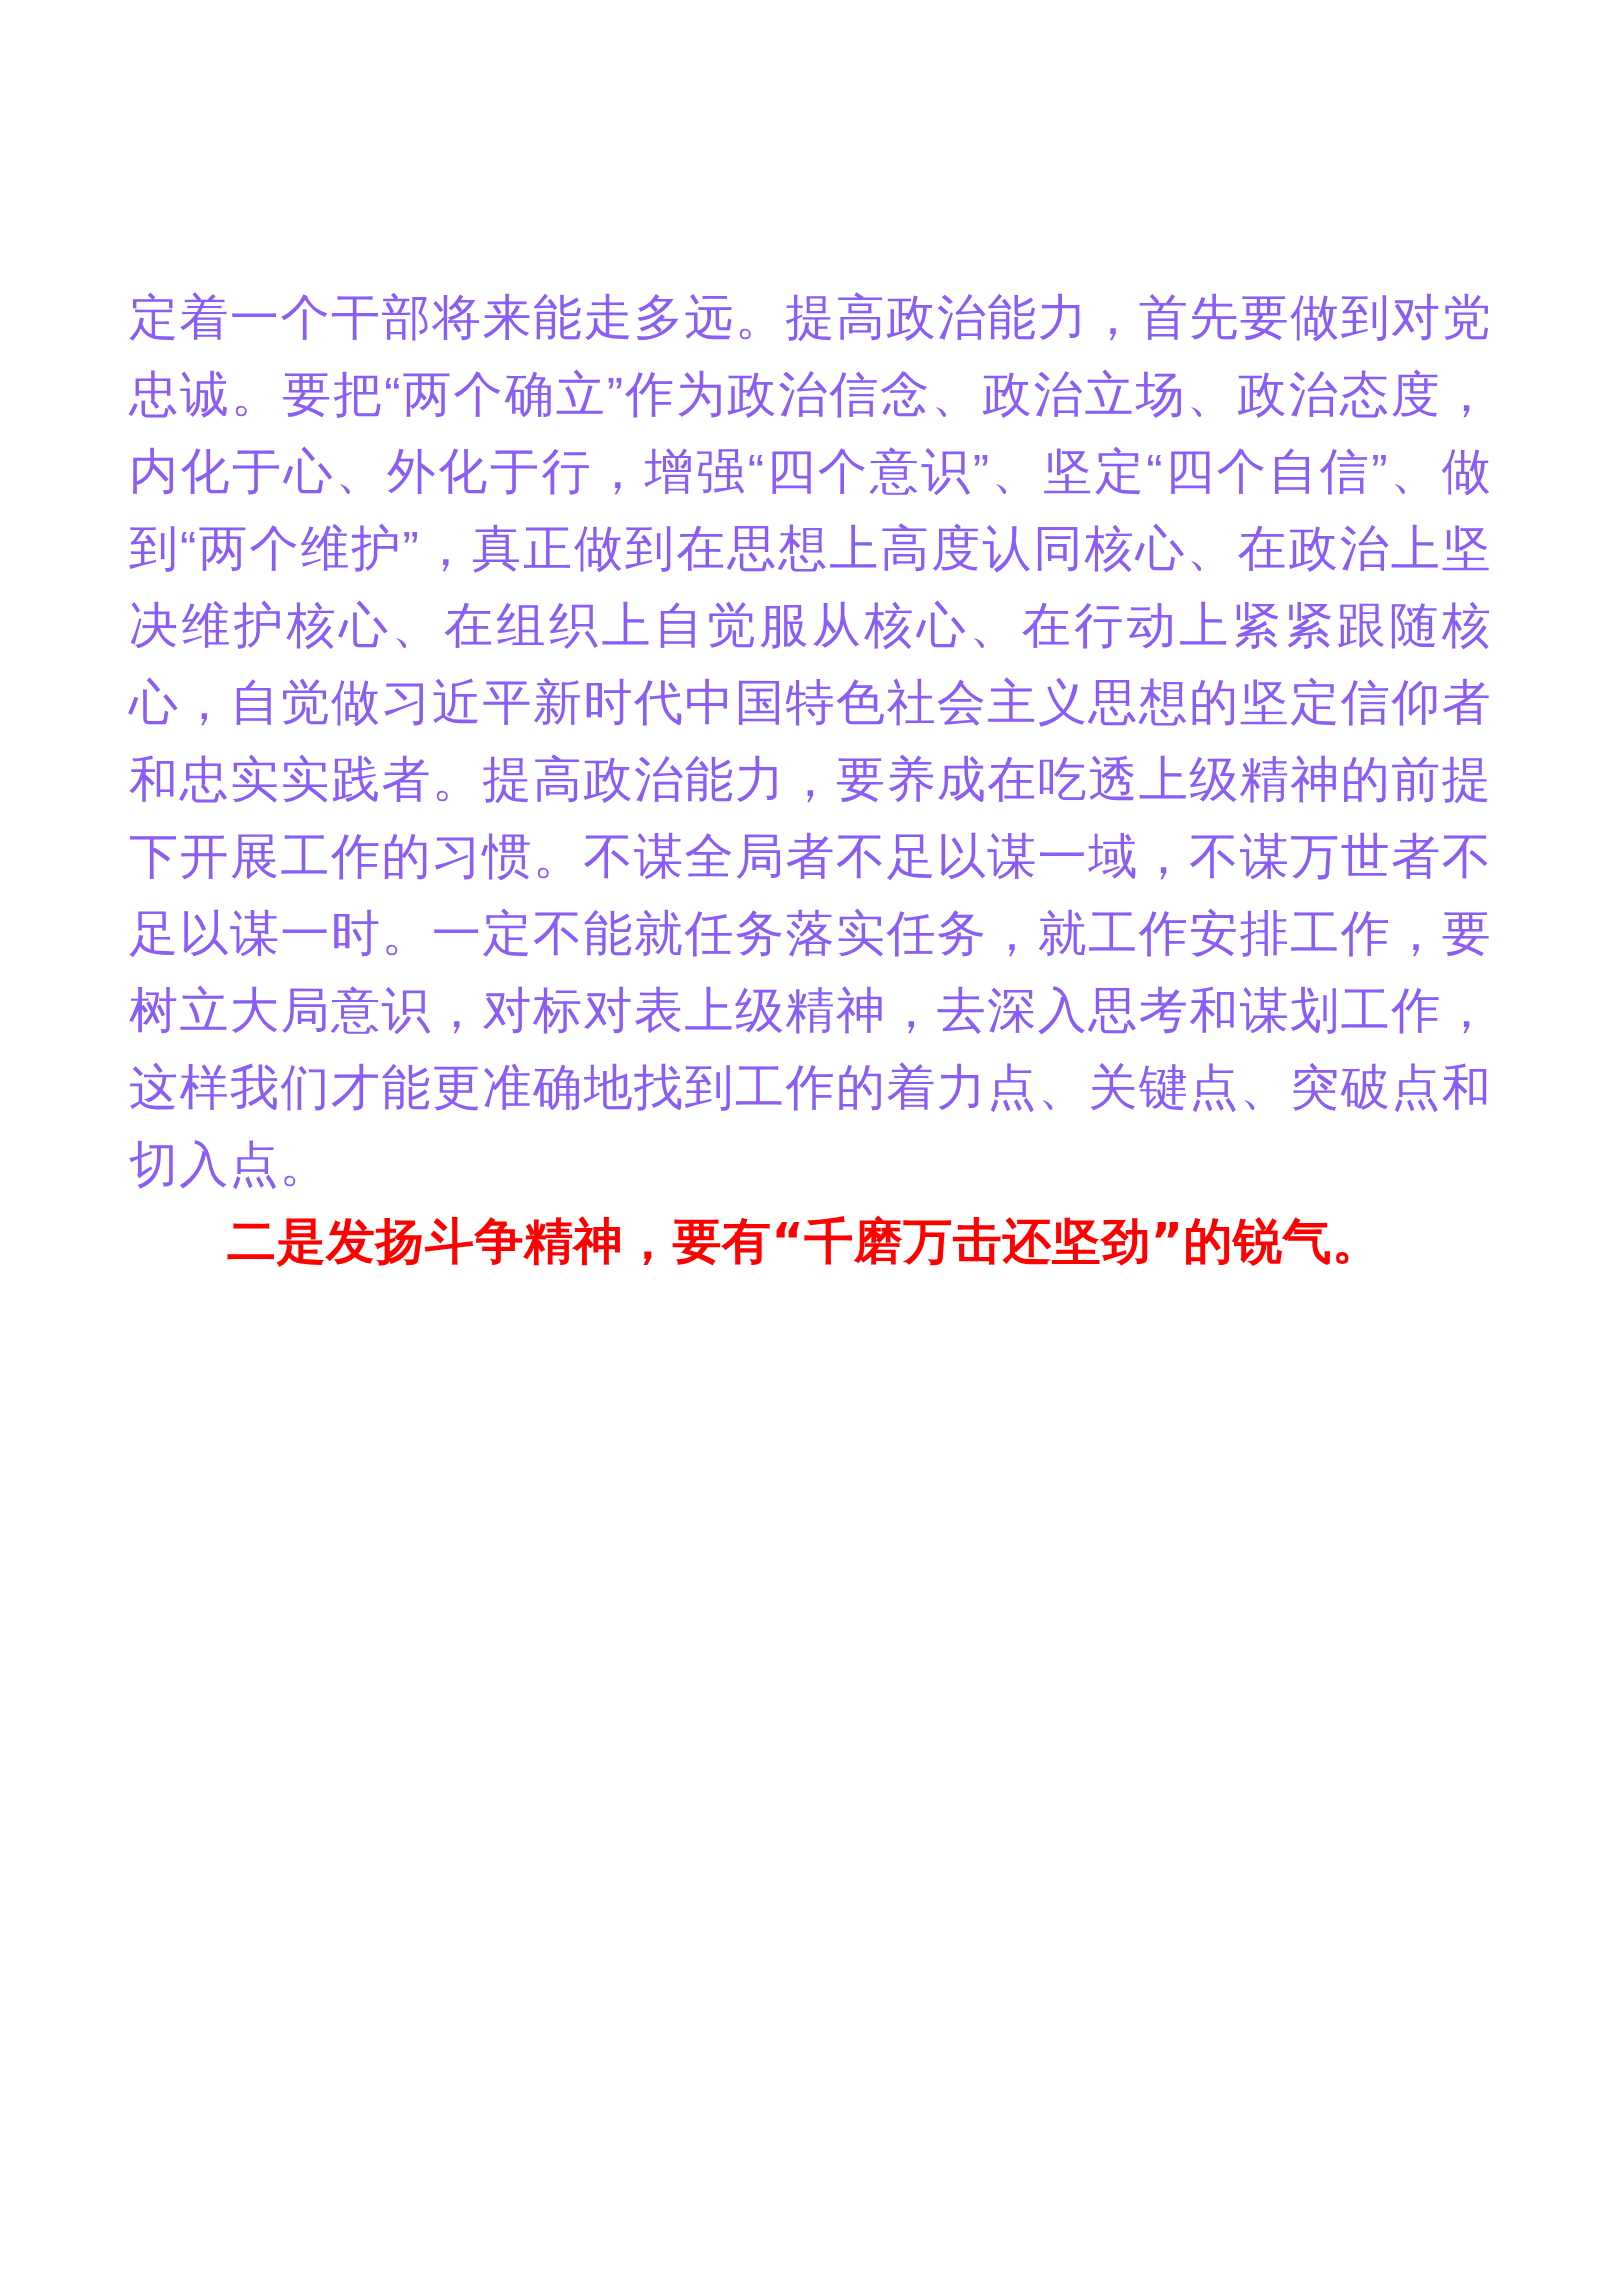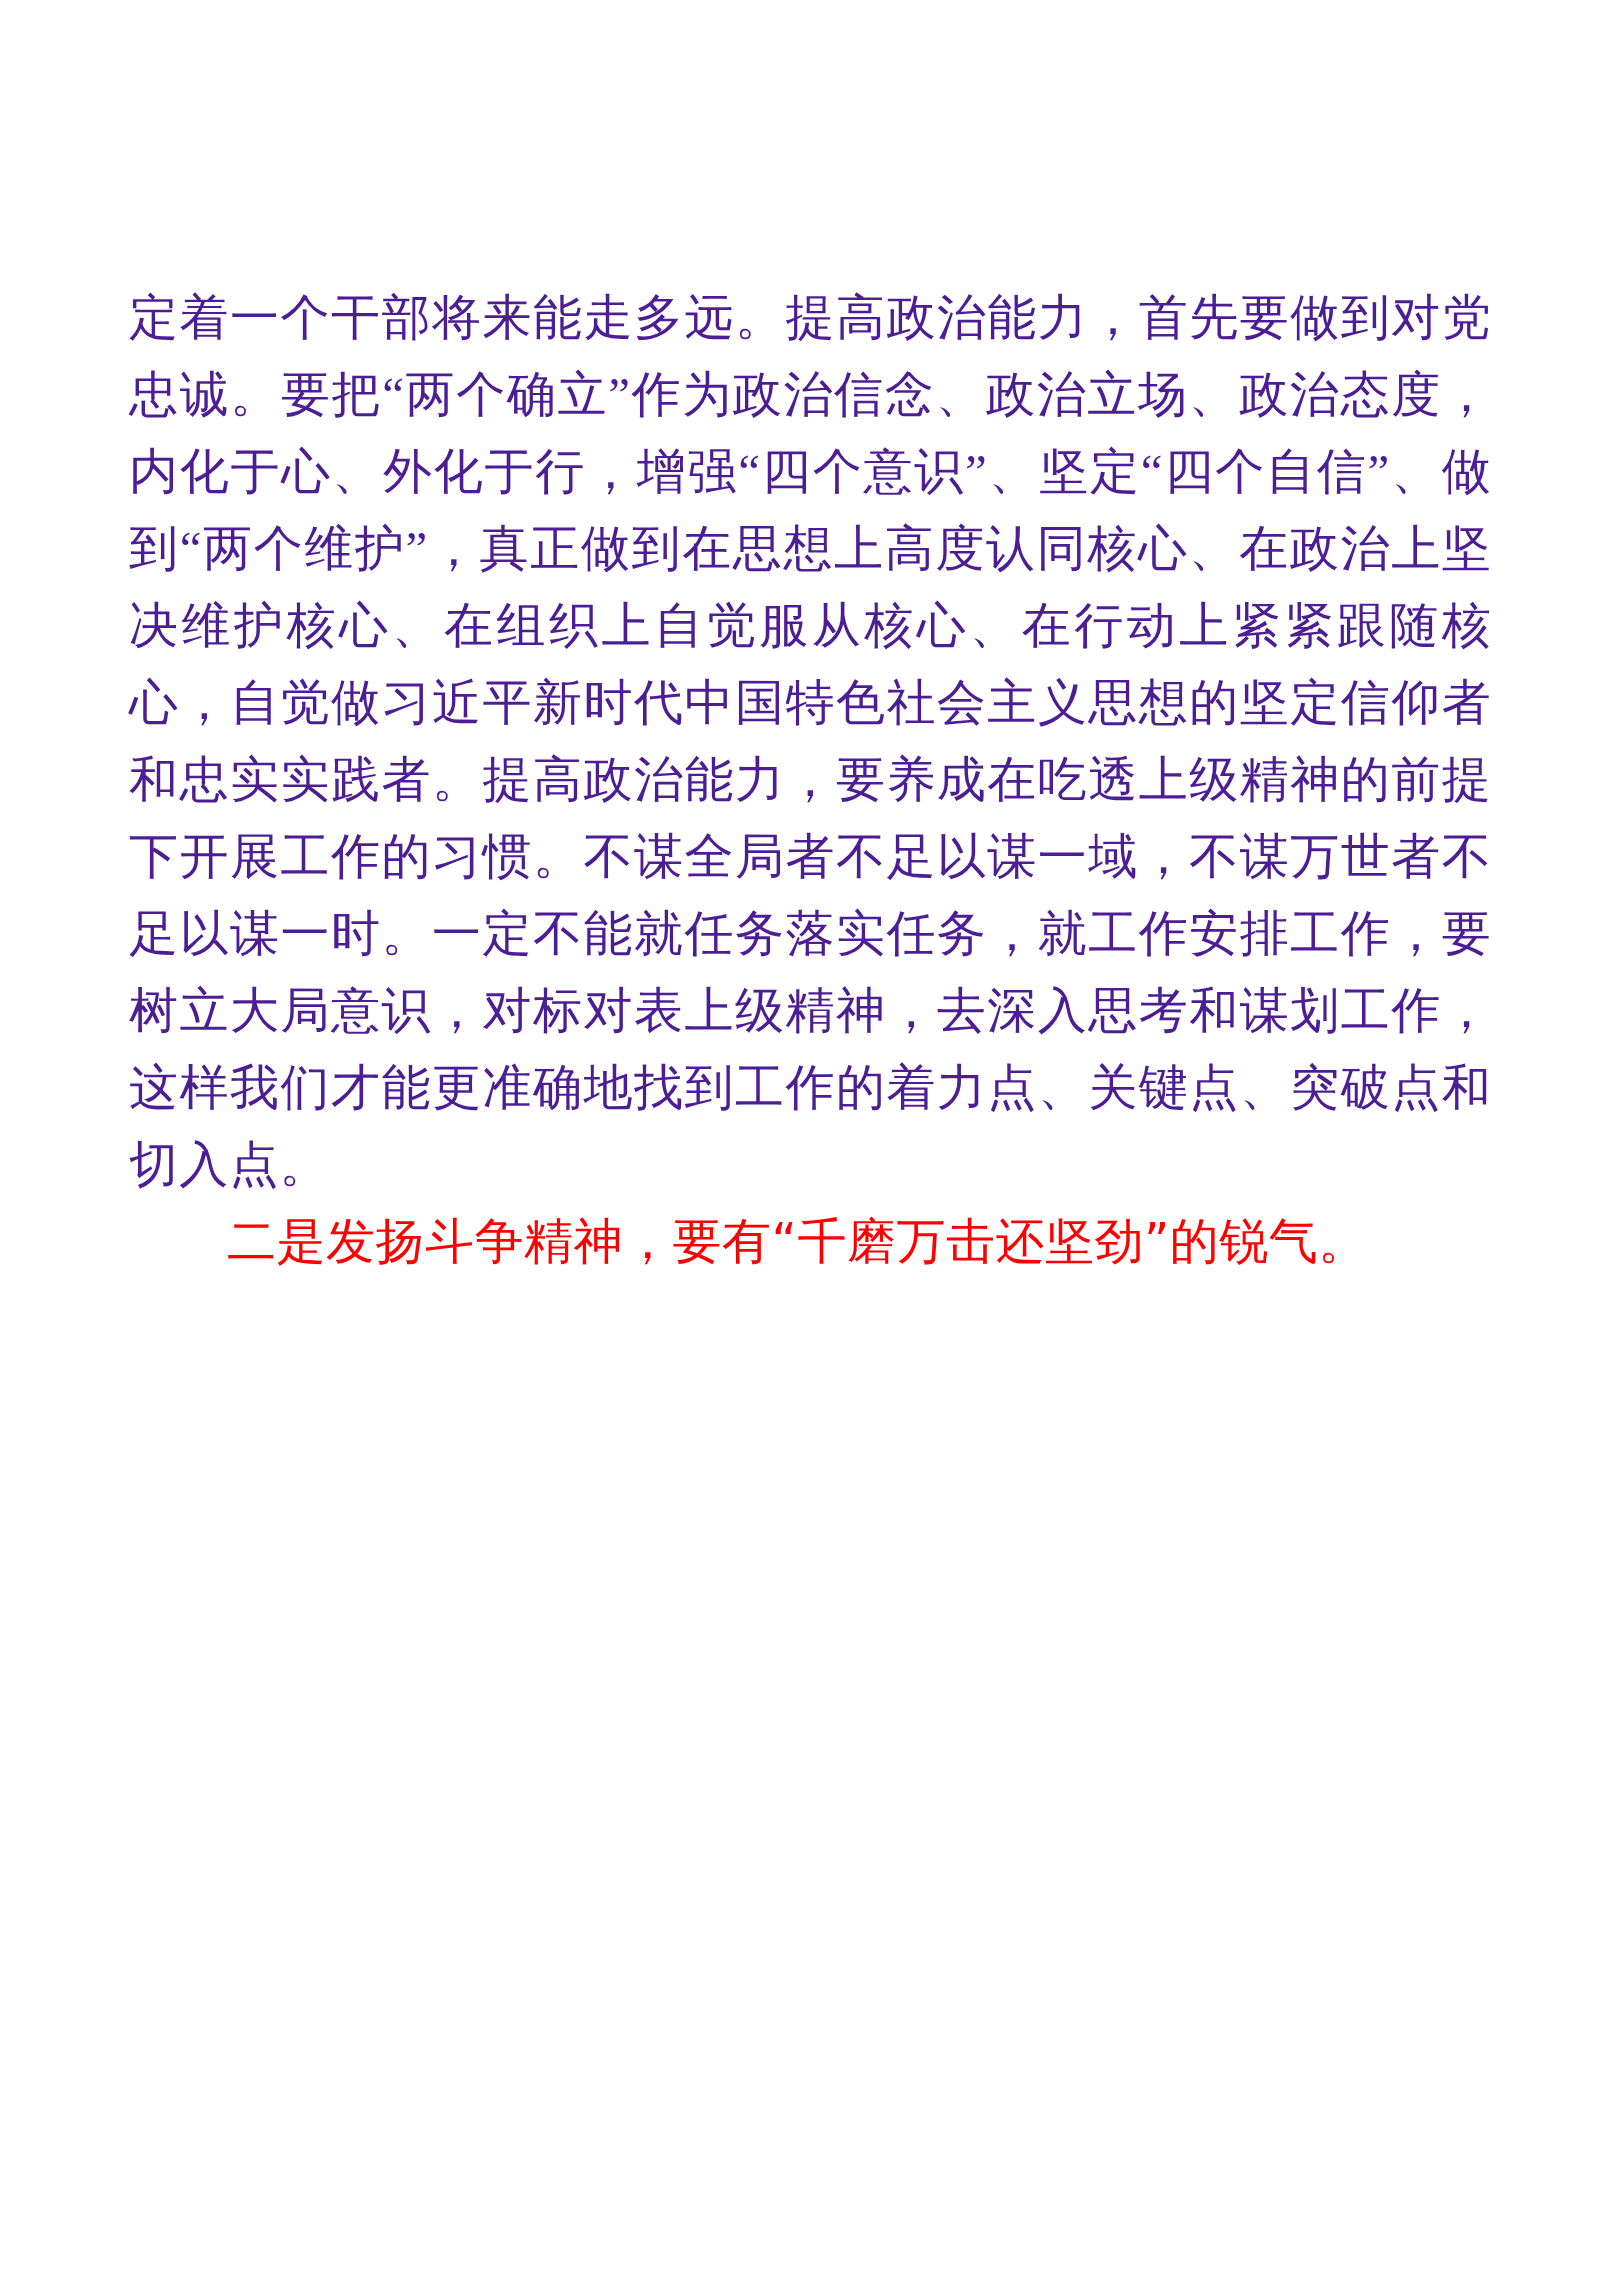--- a/index.html
+++ b/index.html
@@ -13,35 +13,35 @@
     height: 2293px;
     margin: 0 auto;
     background: #ffffff;
     box-sizing: border-box;
     padding: 279px 129px 0 129px;
     overflow: hidden;
   }
   .doc-text p {
     margin: 0;
     padding: 0;
-    font-family: Liberation Serif, serif;
+    font-family: Liberation Sans, sans-serif;
     font-size: 49px;
     line-height: 77px;
     letter-spacing: 1.2px;
-    color: #4c1d95;
+    color: #8b5cf6;
     text-align: justify;
     text-justify: inter-ideograph;
     word-break: break-all;
   }
   .doc-text p.indent {
     text-indent: 2em;
   }
   .doc-text p.section-heading {
     color: #fe0000;
-    font-weight: normal;
+    font-weight: bold;
     font-family: "DejaVu Sans", "Liberation Sans", sans-serif;
     text-indent: 2em;
     letter-spacing: 0.5px;
   }
 </style>
 </head>
 <body>
 
 <div class="page">
   <div class="doc-text">

